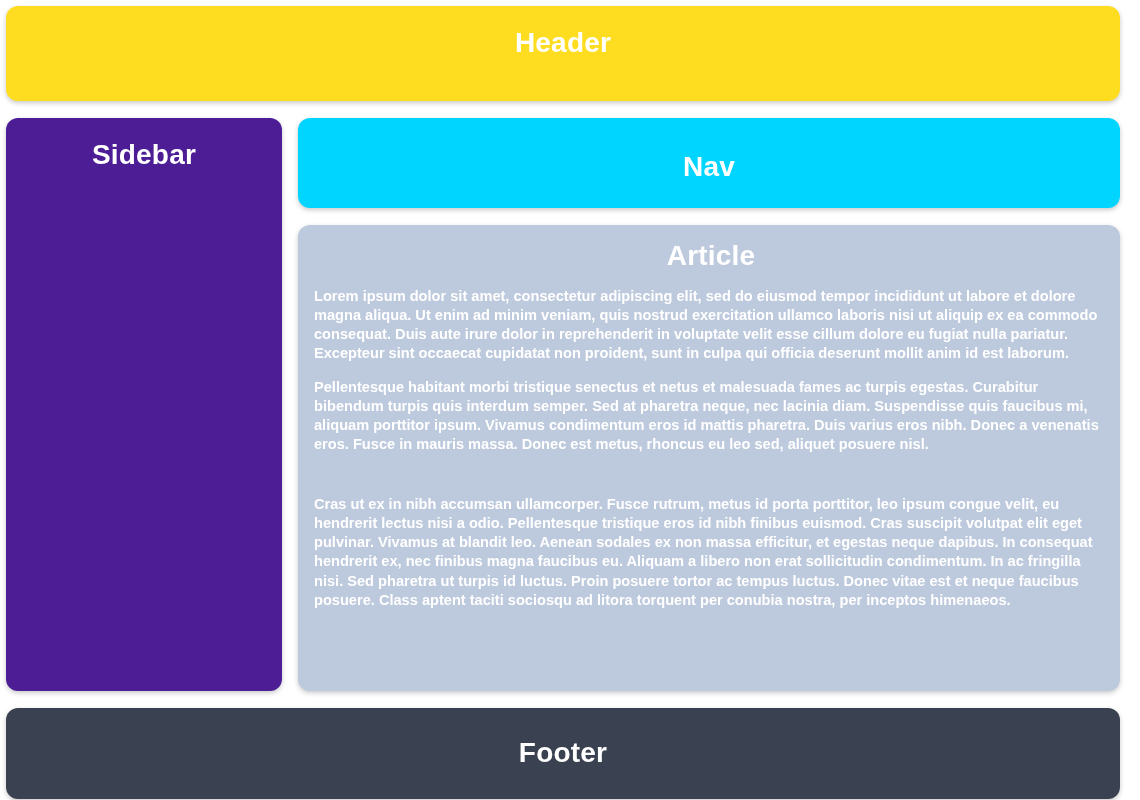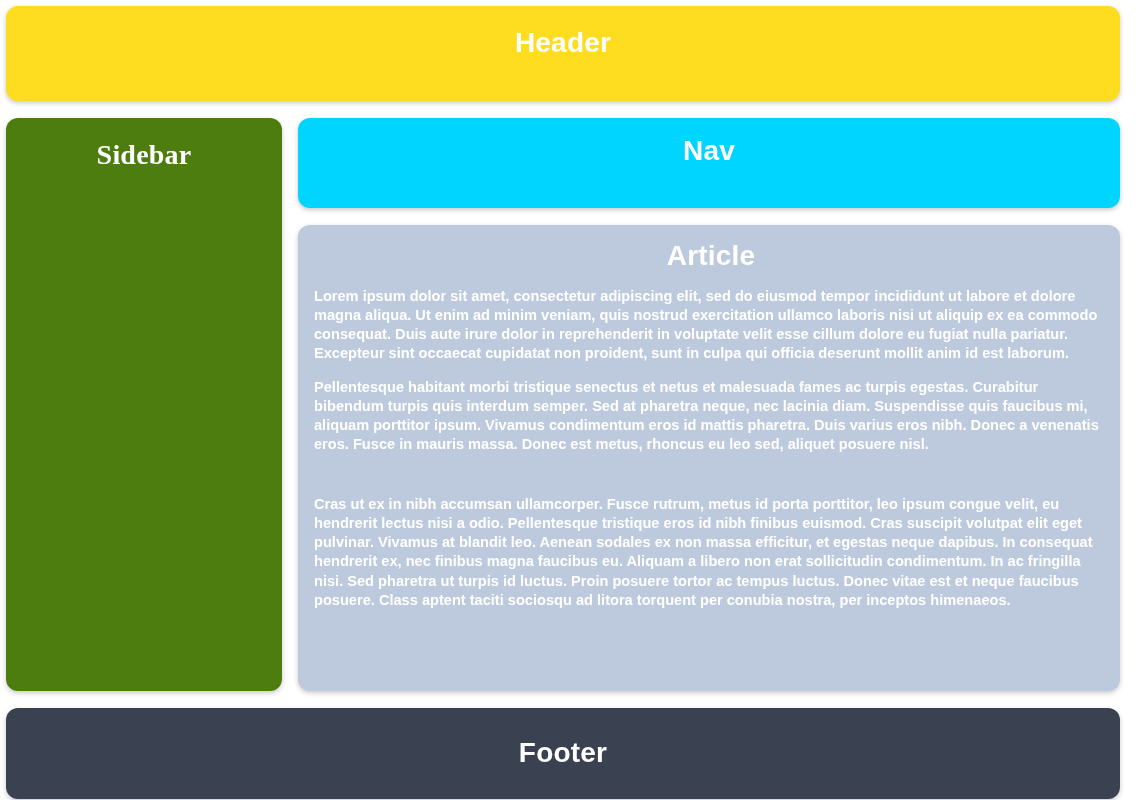--- a/index.html
+++ b/index.html
@@ -52,30 +52,29 @@
   
   .header {
     grid-area: header;
     background: #fedd21;
     padding-top: 20px;
   }
 
   
   .sidebar {
     grid-area: sidebar;
-    background: #4d7c0f;
+    background: #4c1d95;
     padding-top: 20px;
-    font-family: Liberation Serif, serif;
   }
 
   
   .nav {
     grid-area: nav;
     background: #00d5ff;
-    padding-top: 16px;
+    padding-top: 32px;
   }
 
   
   .article {
     grid-area: article;
     background: #bdc9dc;
     padding: 14px 10px 10px 14px;
   }
   .article .region-title {
     margin-bottom: 14px;

